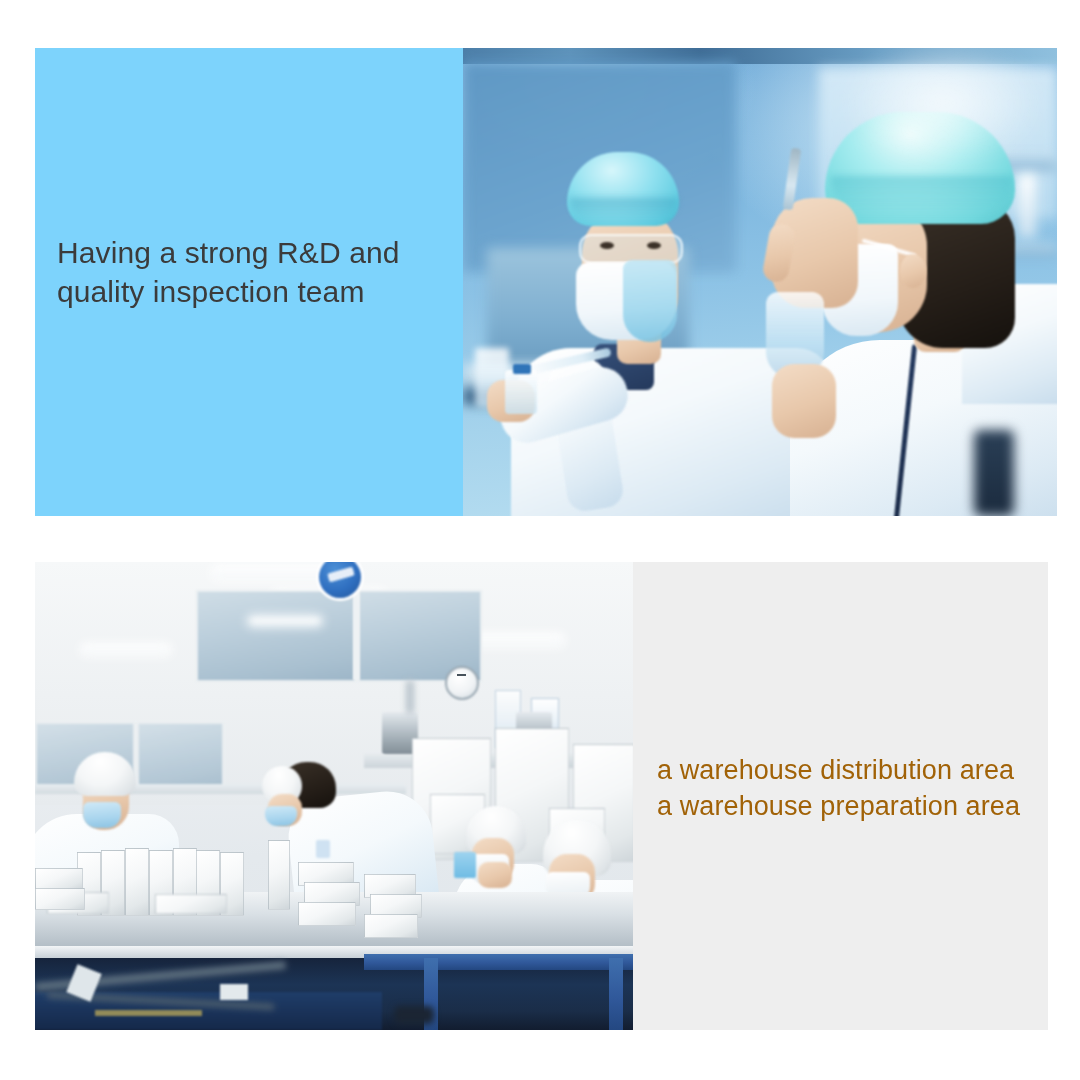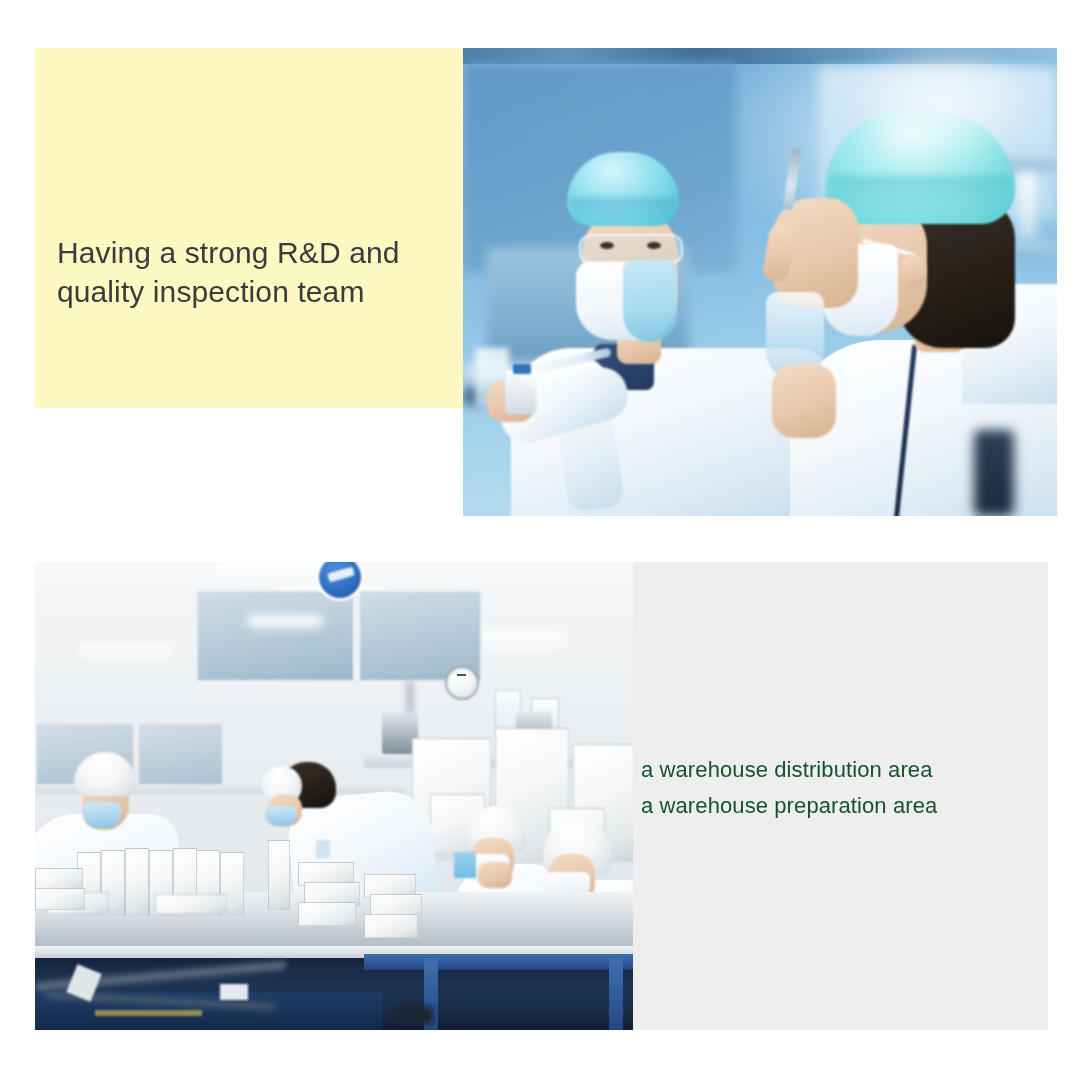--- a/index.html
+++ b/index.html
@@ -22,22 +22,22 @@
     position: absolute;
     left: 35px;
     top: 48px;
     width: 1022px;
     height: 468px;
   }
   .panel-gray {
     position: absolute;
     left: 0; top: 0;
     width: 428px;
-    height: 360px;
-    background: #fef9c3;
+    height: 468px;
+    background: #7dd3fc;
   }
   .caption-one {
     position: absolute;
     left: 22px;
     top: 185px;
     width: 400px;
     color: #3b3b3b;
     font-size: 30px;
     line-height: 39px;
     font-weight: 400;
@@ -72,25 +72,25 @@
   }
   .panel-gray-two {
     position: absolute;
     left: 598px; top: 0;
     width: 415px;
     height: 468px;
     background: #eeeeee;
   }
   .caption-two {
     position: absolute;
-    left: 8px;
+    left: 24px;
     top: 190px;
     width: 410px;
-    color: #14532d;
-    font-size: 22px;
+    color: #a16207;
+    font-size: 27px;
     line-height: 36px;
     font-weight: 400;
     letter-spacing: 0.1px;
     white-space: pre-line;
   }
 
   
   .sc { position: absolute; }
   .blur1 { filter: blur(1.2px); }
   .blur2 { filter: blur(3px); }

